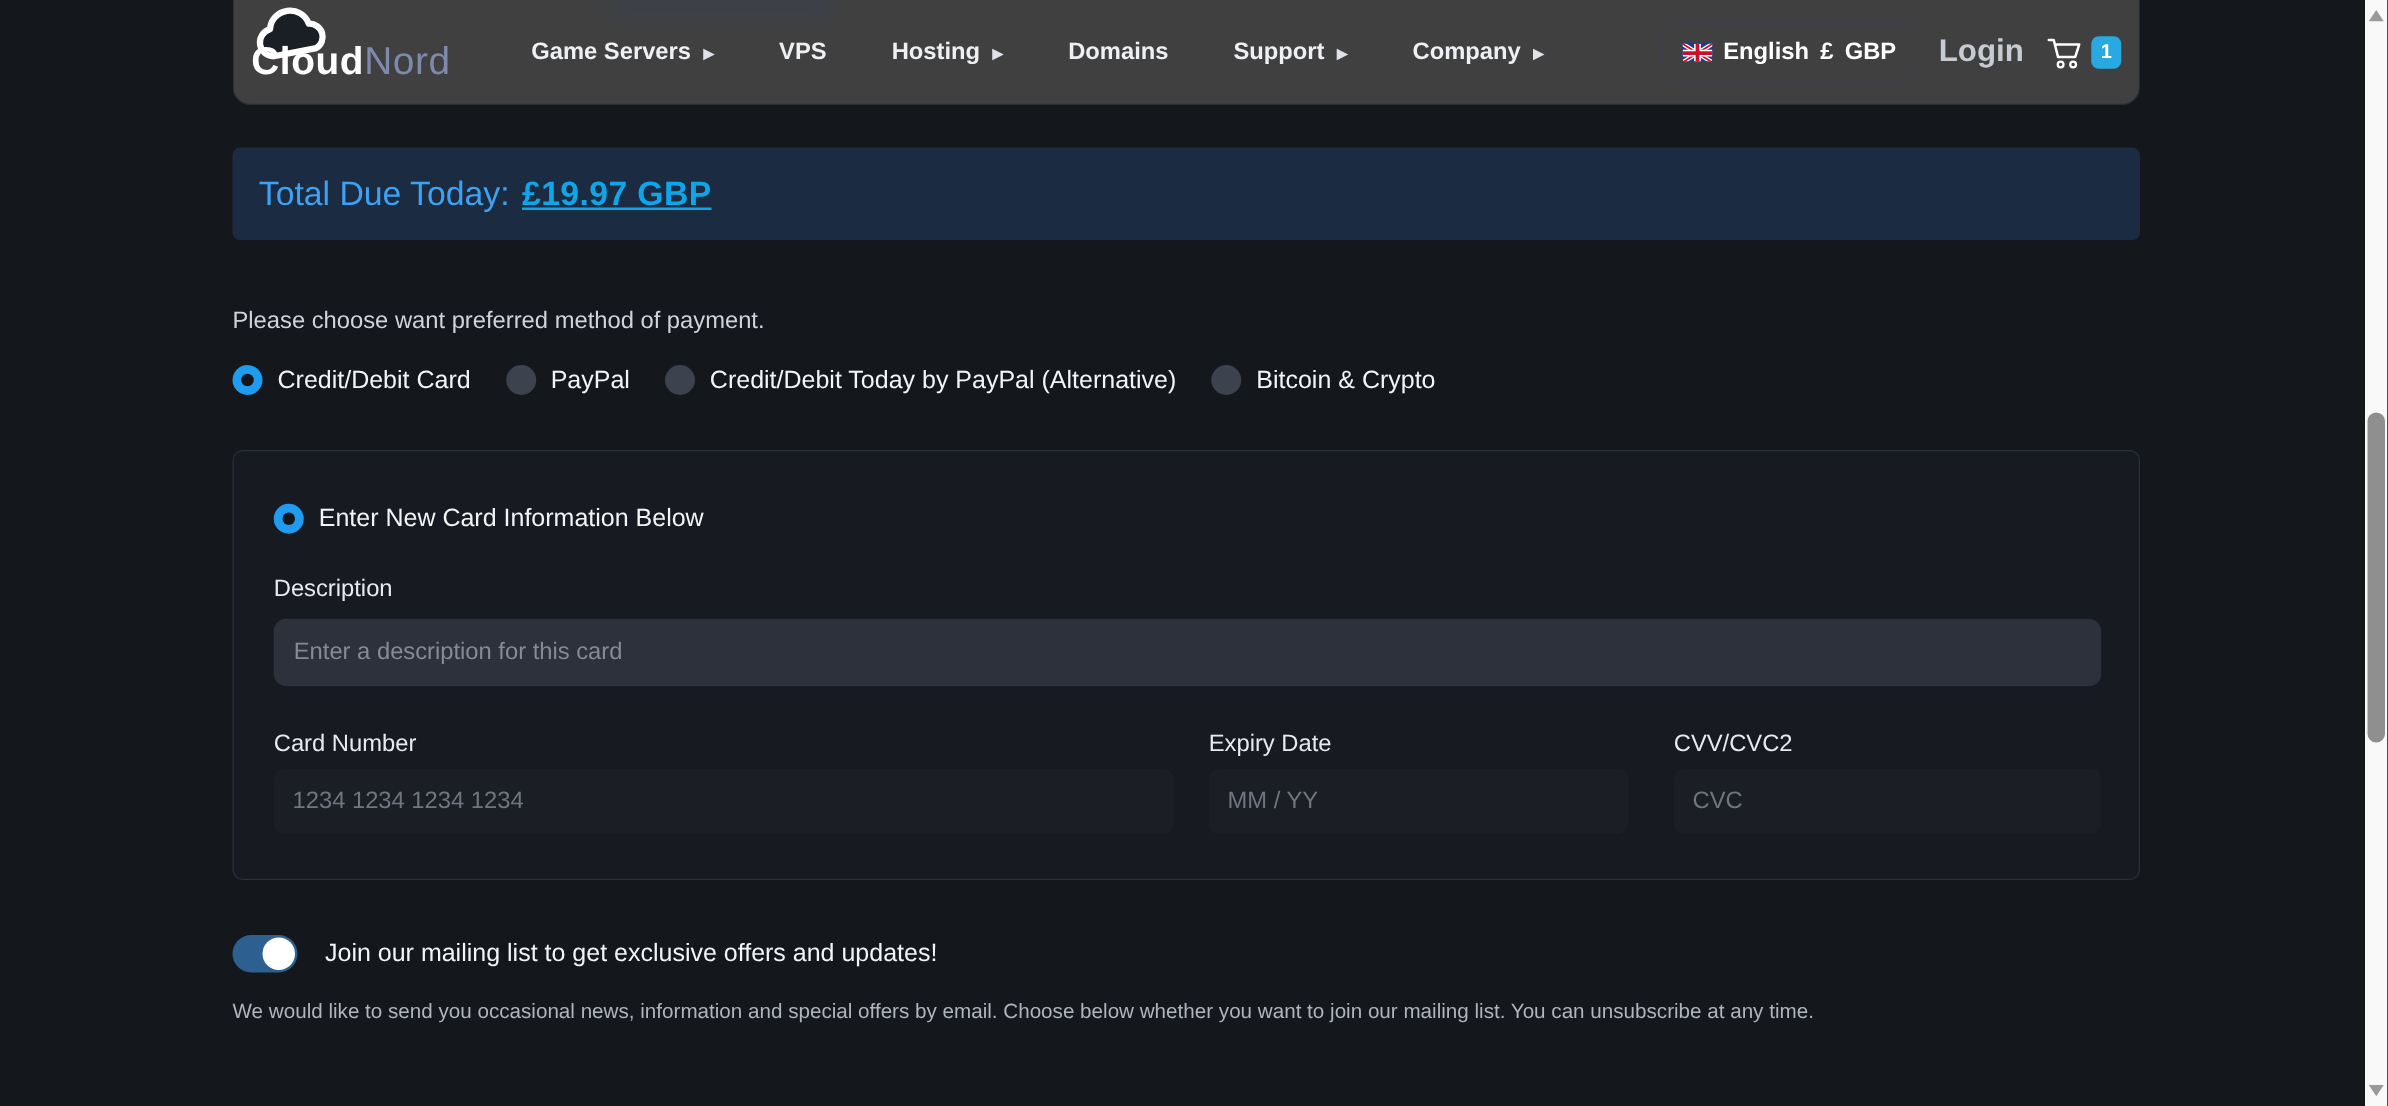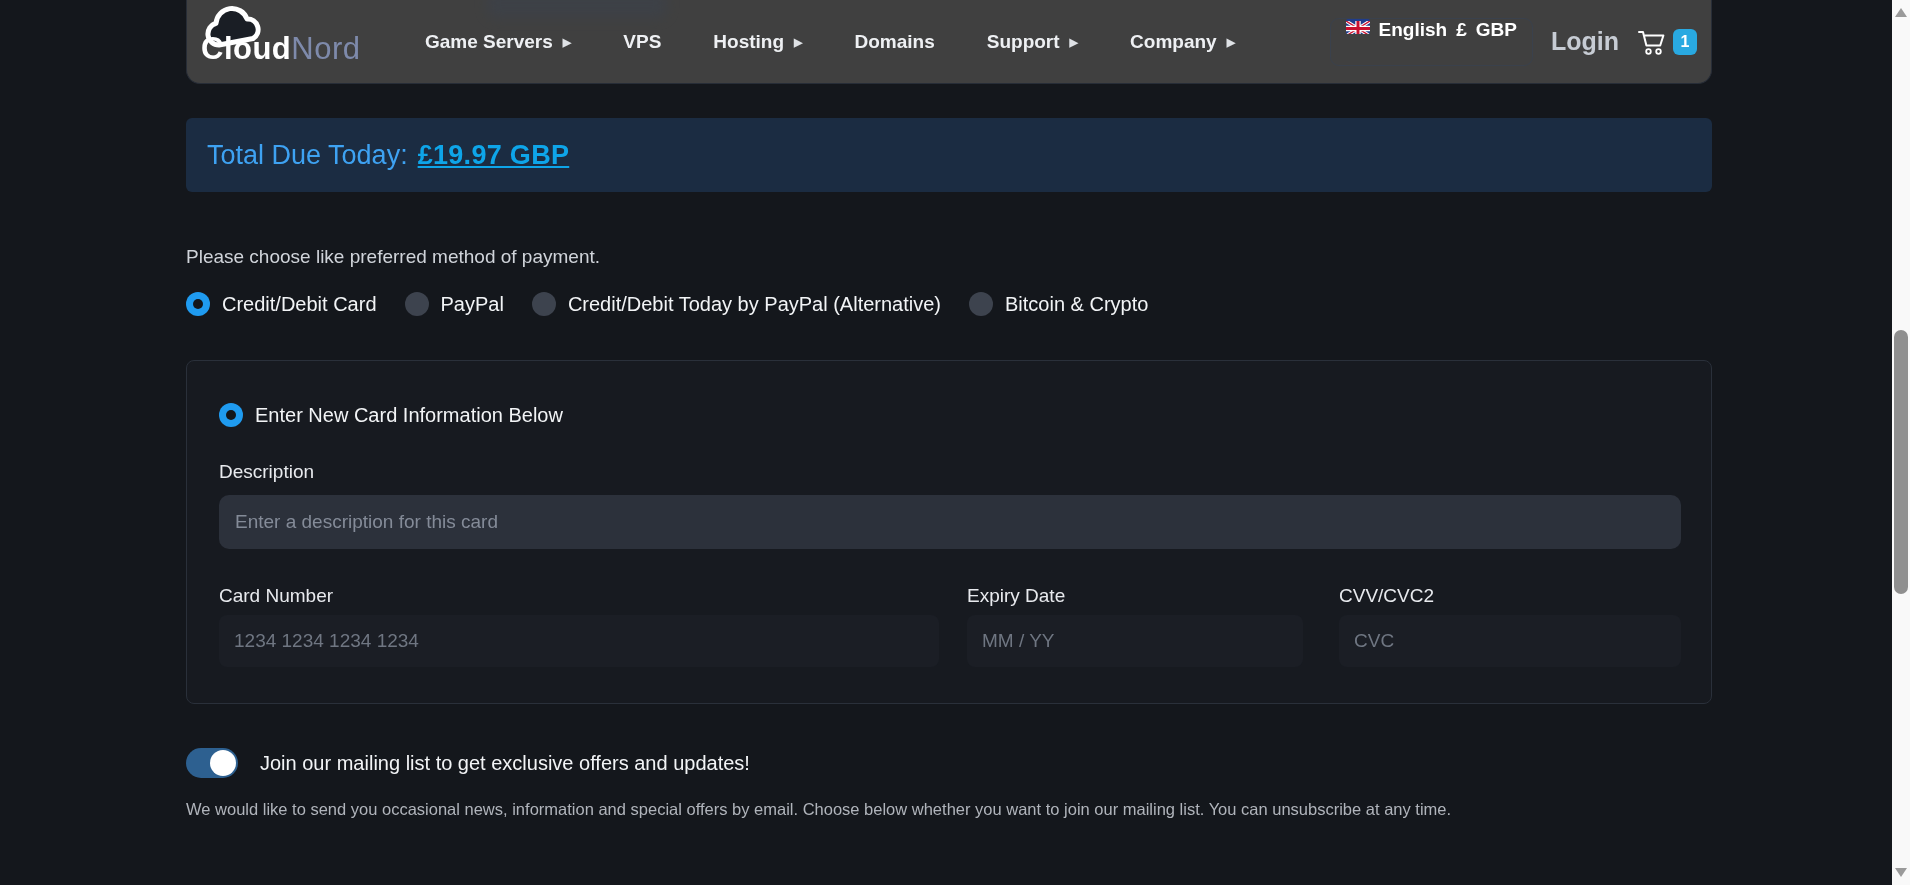--- a/index.html
+++ b/index.html
@@ -31,21 +31,21 @@
   .logo-text{ position:absolute; left:2px; top:22px; font-size:31px; letter-spacing:.5px; white-space:nowrap; }
   .logo-cloud-word{ font-weight:800; color:#ffffff; }
   .logo-nord-word{ font-weight:300; color:#7e8aab; }
 
   .nav-menu{ display:flex; align-items:center; gap:52px; margin-left:66px; }
   .nav-item{ display:flex; align-items:center; gap:10px; font-size:19px; font-weight:700; color:#eef0f3; cursor:pointer; white-space:nowrap; }
   .caret{ font-size:11px; color:#dfe2e6; transform:translateY(1px); }
 
   .header-right{ margin-left:auto; display:flex; align-items:center; gap:18px; }
   .lang-box{
-    display:flex; align-items:flex-start; gap:9px;
+    display:flex; align-items:center; gap:9px;
     border:1px solid #3a414c; border-radius:9px;
     height:48px; padding:0 15px; cursor:pointer;
     font-size:19px; font-weight:700; color:#ffffff;
   }
   .flag{ width:24px; height:15px; border-radius:2px; overflow:hidden; position:relative; background:#1f3c8c; flex:0 0 auto; }
   .login-link{ font-size:25px; font-weight:700; color:#c7ccd4; cursor:pointer; }
   .cart-wrap{ display:flex; align-items:center; gap:6px; cursor:pointer; }
   .cart-badge{
     min-width:24px; height:26px; border-radius:6px;
     background:var(--badge_bg,#29a9e1); color:#ffffff;
@@ -188,21 +188,21 @@
   </div>
 </header>
 
 <main class="main">
 
   <div class="total-banner">
     <span class="total-label">Total Due Today:</span>
     <span class="total-value">£19.97 GBP</span>
   </div>
 
-  <p class="method-prompt">Please choose like preferred method of payment.</p>
+  <p class="method-prompt">Please choose want preferred method of payment.</p>
 
   <div class="methods-row">
     <div class="radio-option">
       <span class="radio selected"></span>
       <span class="radio-label">Credit/Debit Card</span>
     </div>
     <div class="radio-option">
       <span class="radio"></span>
       <span class="radio-label">PayPal</span>
     </div>

